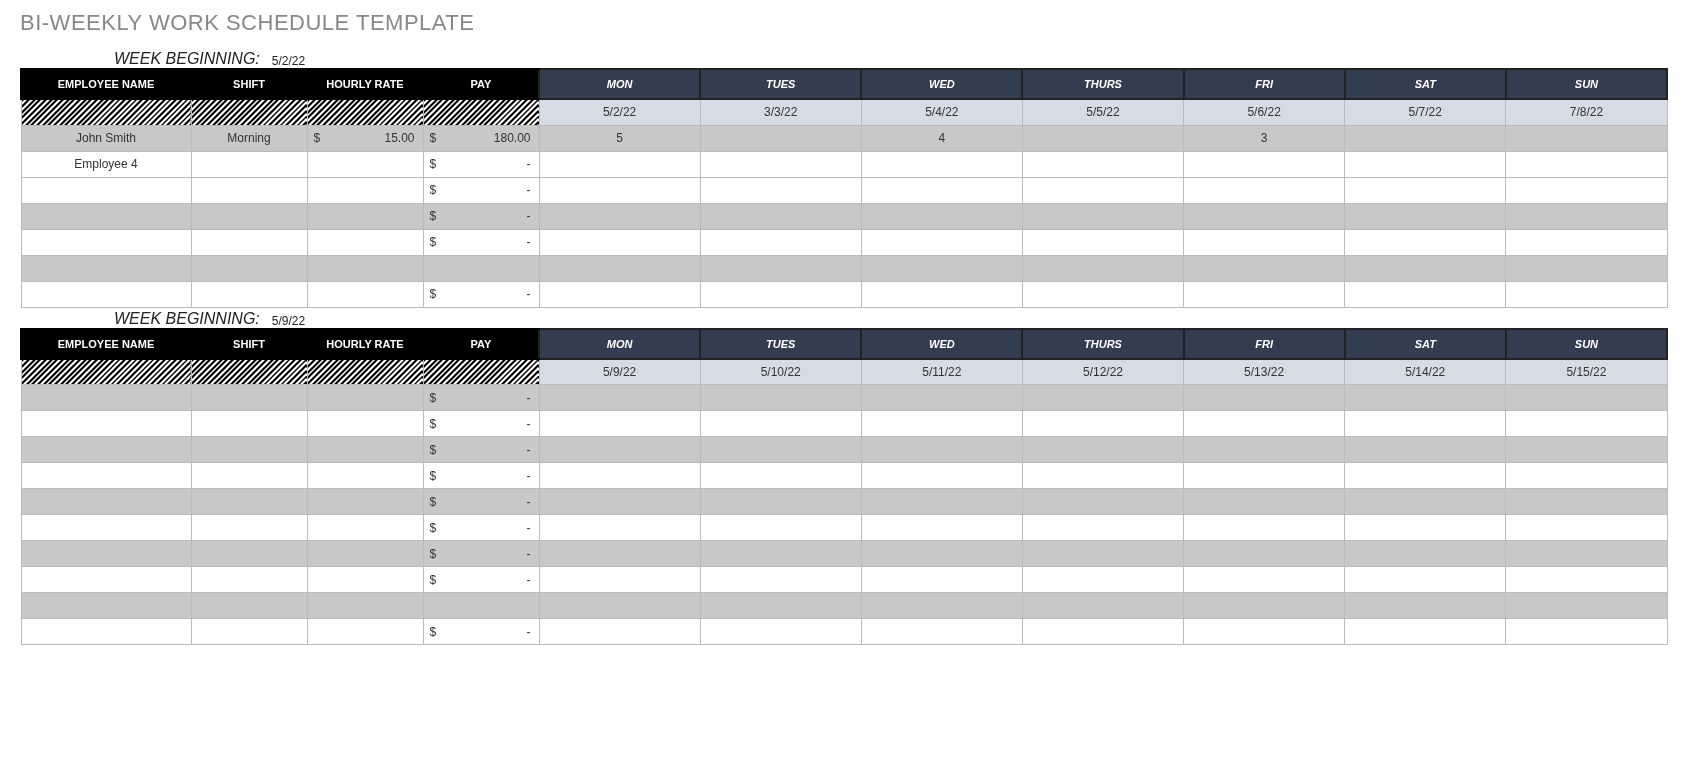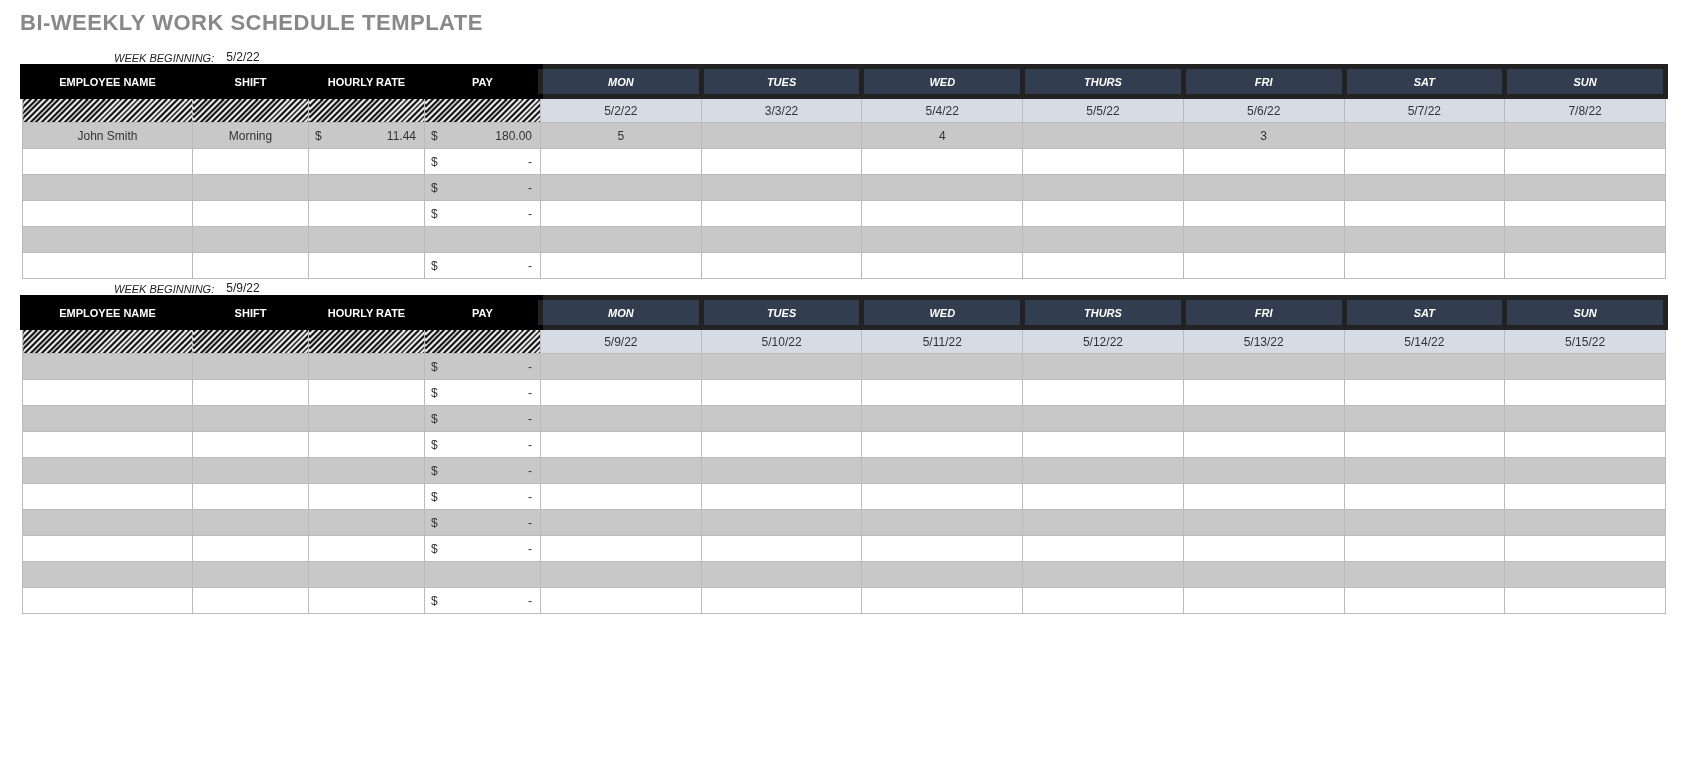--- a/index.html
+++ b/index.html
@@ -5,33 +5,33 @@
   * { box-sizing: border-box; margin: 0; padding: 0; }
   body {
     font-family: "Segoe UI", Arial, sans-serif;
     background: #ffffff;
     padding: 10px 20px;
     font-size: 12px;
     color: #333;
   }
   .title {
     font-size: 22px;
-    font-weight: bold;
+    font-weight: normal;
     color: #888;
     margin-bottom: 14px;
     letter-spacing: 0.5px;
   }
   .week-label-row {
     display: flex;
     align-items: flex-end;
     margin-bottom: 0;
   }
   .week-label {
     font-style: italic;
-    font-size: 11px;
+    font-size: 16px;
     padding-left: 94px;
     padding-right: 12px;
     color: #222;
   }
   .week-date {
     font-size: 12px;
     color: #222;
   }
   table {
     border-collapse: collapse;
@@ -39,21 +39,21 @@
     table-layout: fixed;
   }
   col.narrow { width: 170px; }
   col.idx { width: 116px; }
   col.day { width: auto; }
   th {
     font-size: 11px;
     font-weight: bold;
     padding: 4px 6px;
     text-align: center;
-    border: 5px solid #7f1d1d;
+    border: 2px solid #7f1d1d;
     height: 30px;
   }
   th.black {
     background: #000;
     color: #fff;
     border-color: #000;
     border-right: 1px solid #444;
   }
   th.navy {
     background: #323e4f;
@@ -141,27 +141,40 @@
           <td class="light-blue">3/3/22</td>
           <td class="light-blue">5/4/22</td>
           <td class="light-blue">5/5/22</td>
           <td class="light-blue">5/6/22</td>
           <td class="light-blue">5/7/22</td>
           <td class="light-blue">7/8/22</td>
         </tr>
         <tr class="odd">
           <td>John Smith</td>
           <td>Morning</td>
-          <td class="rate-cell"><span class="dollar">$</span><span class="val">11.44</span></td>
+          <td class="rate-cell"><span class="dollar">$</span><span class="val">15.00</span></td>
           <td class="pay-cell"><span class="dollar">$</span><span class="val">180.00</span></td>
           <td>5</td>
           <td></td>
           <td>4</td>
           <td></td>
           <td>3</td>
+          <td></td>
+          <td></td>
+        </tr>
+        <tr class="even">
+          <td>Employee 4</td>
+          <td></td>
+          <td class="rate-cell"></td>
+          <td class="pay-cell"><span class="dollar">$</span><span class="val">-</span></td>
+          <td></td>
+          <td></td>
+          <td></td>
+          <td></td>
+          <td></td>
           <td></td>
           <td></td>
         </tr>
         <tr class="even">
           <td></td>
           <td></td>
           <td class="rate-cell"></td>
           <td class="pay-cell"><span class="dollar">$</span><span class="val">-</span></td>
           <td></td>
           <td></td>

